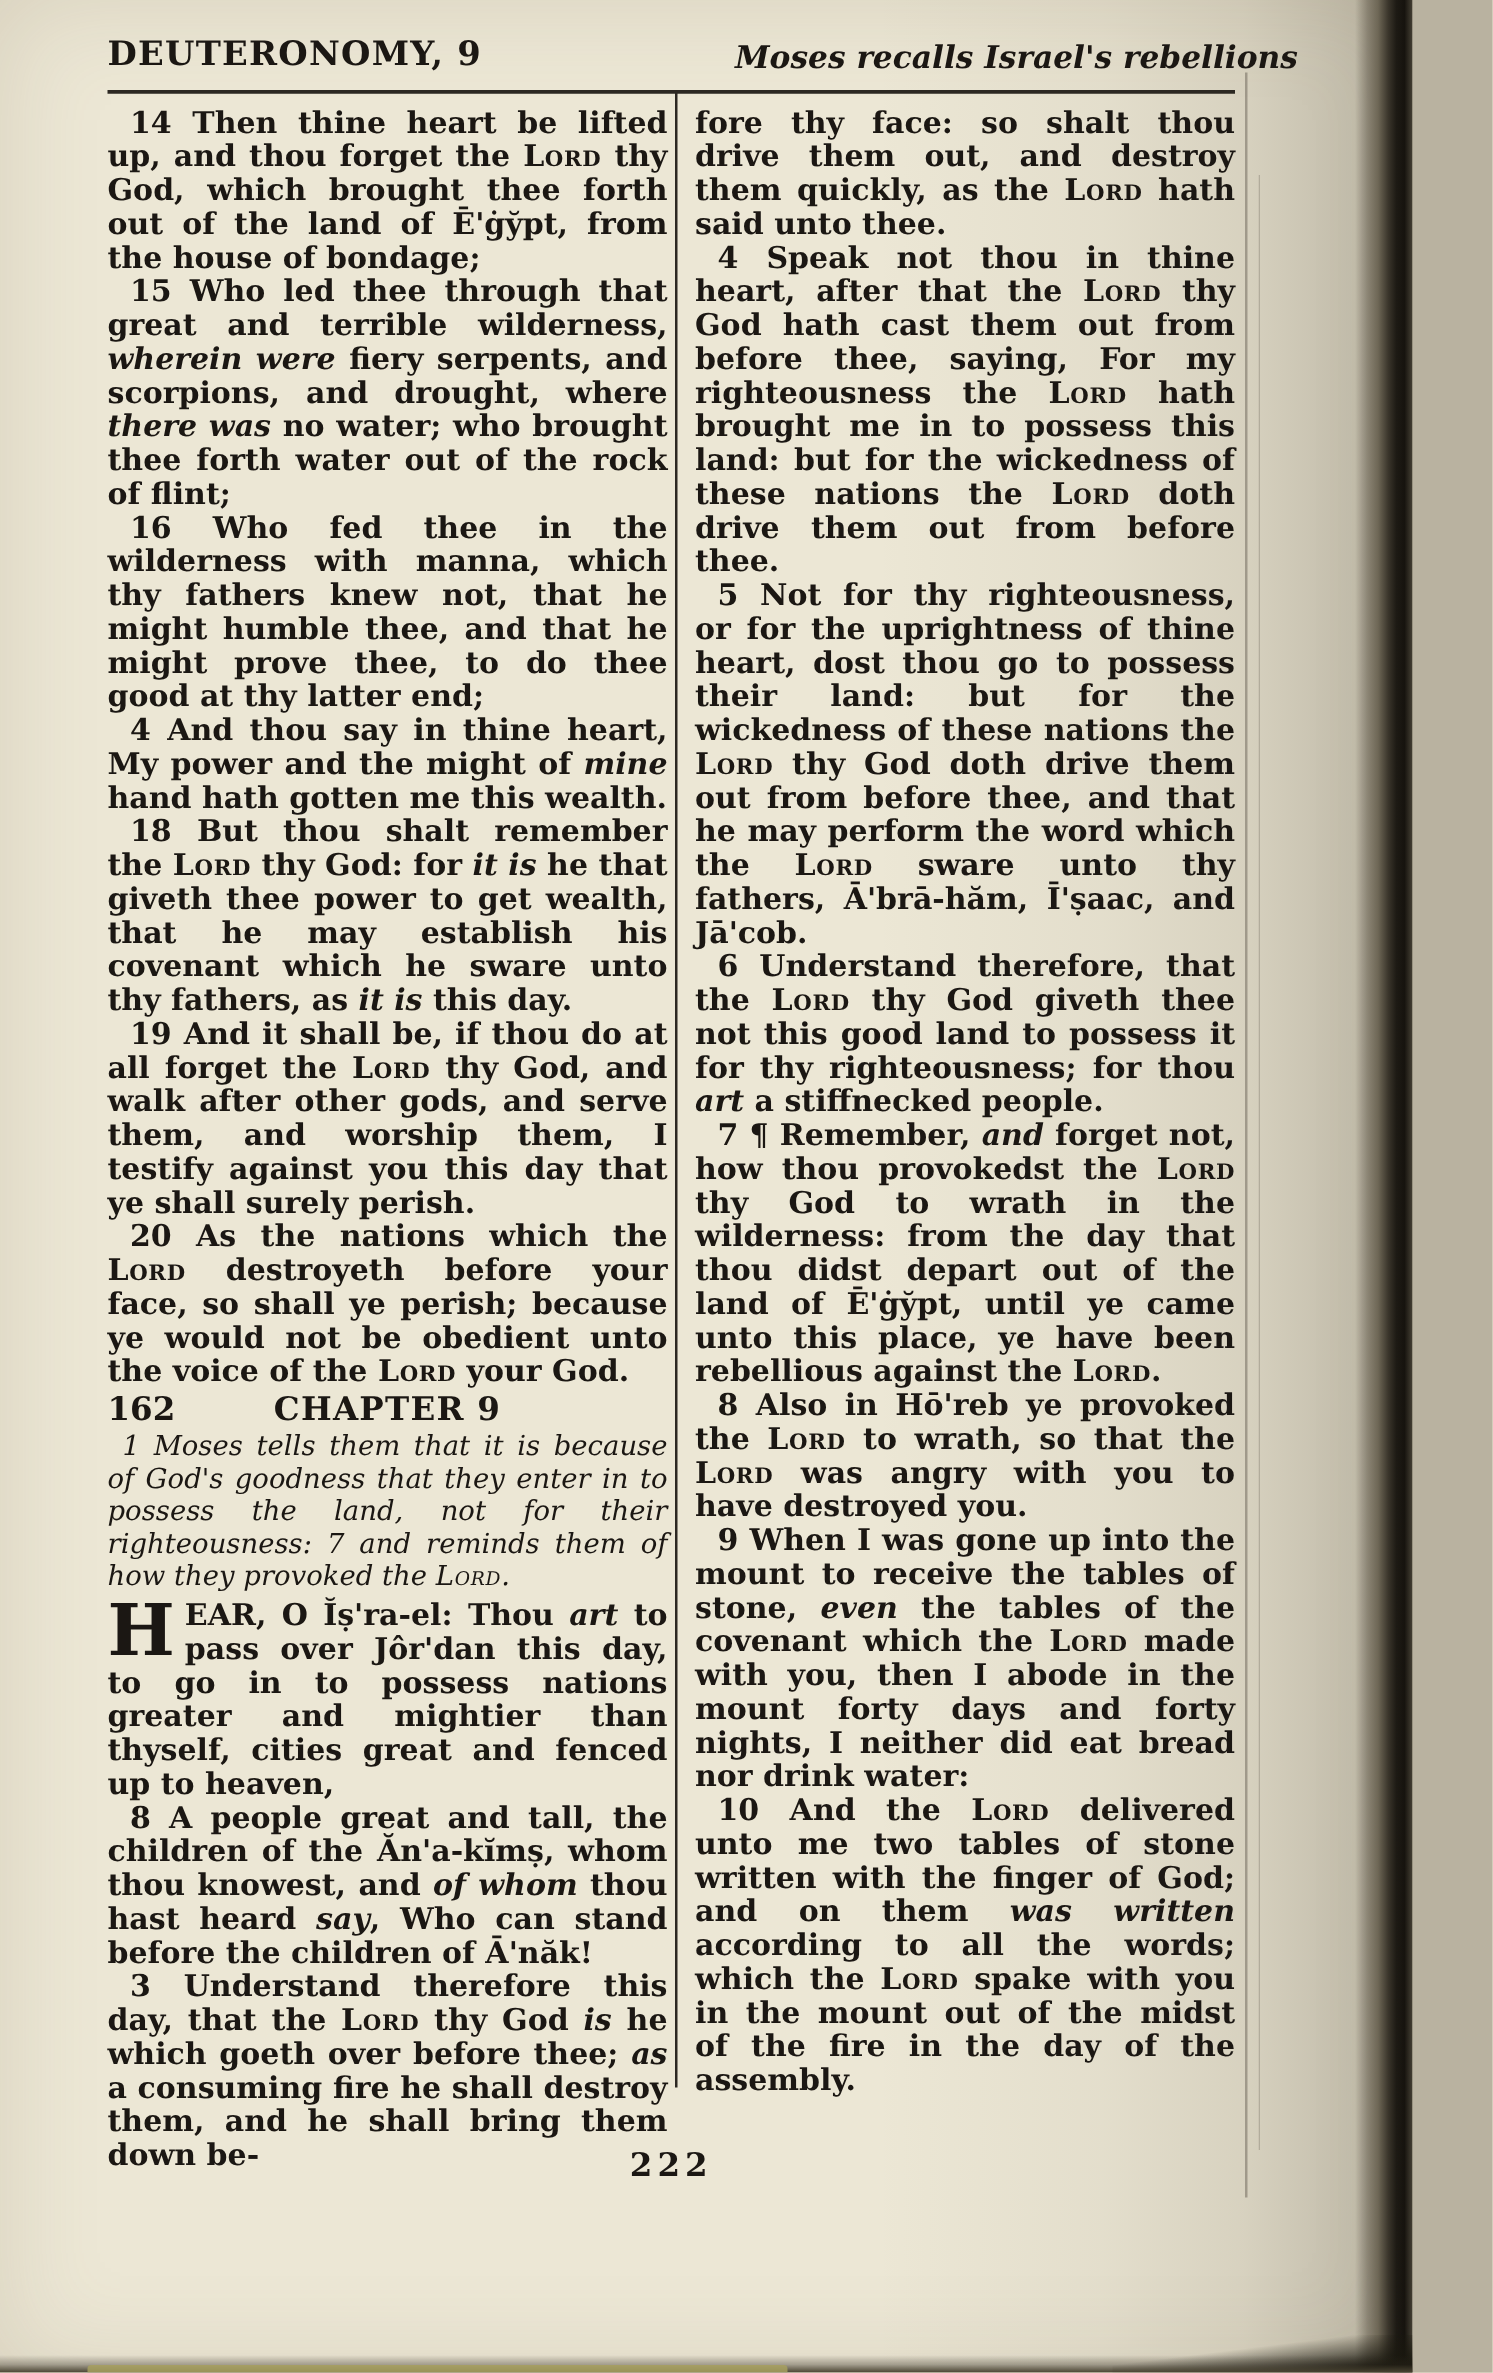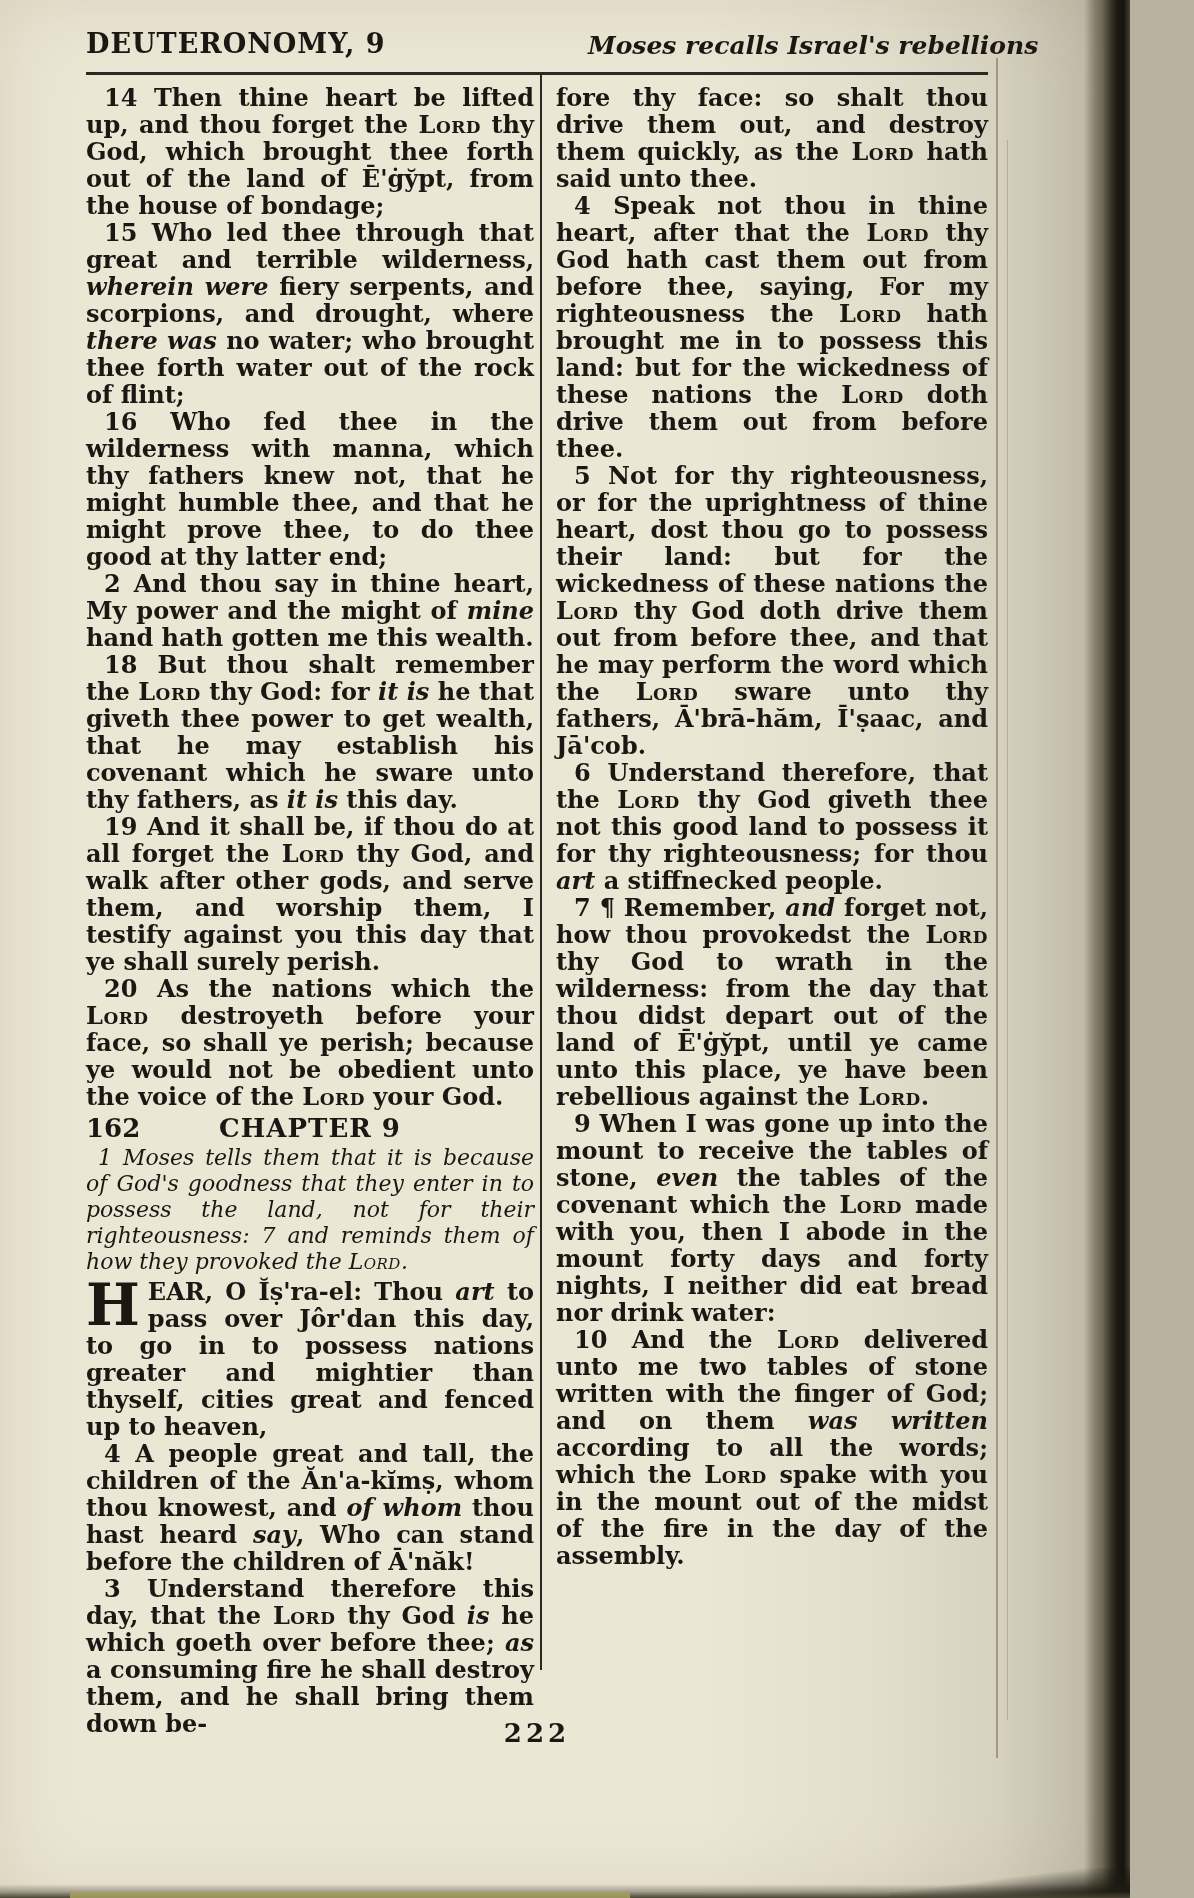--- a/index.html
+++ b/index.html
@@ -73,36 +73,37 @@
     <div class="header-right">Moses recalls Israel's rebellions</div>
   </div>
 
   <div class="header-rule"></div>
   <div class="col-divider"></div>
 
   <div class="column left">
       <p class="verse"><span>14 Then thine heart be lifted up, and thou forget the </span><span class="run-sc">Lord</span><span> thy God, which brought thee forth out of the land of Ē'ġy̆pt, from the house of bondage;</span></p>
       <p class="verse"><span>15 Who led thee through that great and terrible wilderness, </span><span class="run-i">wherein were</span><span> fiery serpents, and scorpions, and drought, where </span><span class="run-i">there was</span><span> no water; who brought thee forth water out of the rock of flint;</span></p>
       <p class="verse"><span>16 Who fed thee in the wilderness with manna, which thy fathers knew not, that he might humble thee, and that he might prove thee, to do thee good at thy latter end;</span></p>
-      <p class="verse"><span>2 And thou say in thine heart, My power and the might of </span><span class="run-i">mine</span><span> hand hath gotten me this wealth.</span></p>
+      <p class="verse"><span>4 And thou say in thine heart, My power and the might of </span><span class="run-i">mine</span><span> hand hath gotten me this wealth.</span></p>
       <p class="verse"><span>18 But thou shalt remember the </span><span class="run-sc">Lord</span><span> thy God: for </span><span class="run-i">it is</span><span> he that giveth thee power to get wealth, that he may establish his covenant which he sware unto thy fathers, as </span><span class="run-i">it is</span><span> this day.</span></p>
       <p class="verse"><span>19 And it shall be, if thou do at all forget the </span><span class="run-sc">Lord</span><span> thy God, and walk after other gods, and serve them, and worship them, I testify against you this day that ye shall surely perish.</span></p>
       <p class="verse"><span>20 As the nations which the </span><span class="run-sc">Lord</span><span> destroyeth before your face, so shall ye perish; because ye would not be obedient unto the voice of the </span><span class="run-sc">Lord</span><span> your God.</span></p>
       <div class="chapter-row"><span class="chapter-margin-number">162</span><span>CHAPTER 9</span></div>
       <p class="summary"><span class="run-i">1 Moses tells them that it is because of God's goodness that they enter in to possess the land, not for their righteousness: 7 and reminds them of how they provoked the </span><span class="run-isc">Lord</span><span class="run-i">.</span></p>
       <p class="dropcap-verse"><span class="dropcap">H</span><span>EAR, O Ĭṣ'ra-el: Thou </span><span class="run-i">art</span><span> to pass over Jôr'dan this day, to go in to possess nations greater and mightier than thyself, cities great and fenced up to heaven,</span></p>
-      <p class="verse"><span>4 A people great and tall, the children of the Ăn'a-kĭmṣ, whom thou knowest, and </span><span class="run-i">of whom</span><span> thou hast heard </span><span class="run-i">say</span><span>, Who can stand before the children of Ā'năk!</span></p>
+      <p class="verse"><span>8 A people great and tall, the children of the Ăn'a-kĭmṣ, whom thou knowest, and </span><span class="run-i">of whom</span><span> thou hast heard </span><span class="run-i">say</span><span>, Who can stand before the children of Ā'năk!</span></p>
       <p class="verse"><span>3 Understand therefore this day, that the </span><span class="run-sc">Lord</span><span> thy God </span><span class="run-i">is</span><span> he which goeth over before thee; </span><span class="run-i">as</span><span> a consuming fire he shall destroy them, and he shall bring them down be-</span></p>
     </div>
   <div class="column right">
       <p class="cont"><span>fore thy face: so shalt thou drive them out, and destroy them quickly, as the </span><span class="run-sc">Lord</span><span> hath said unto thee.</span></p>
       <p class="verse"><span>4 Speak not thou in thine heart, after that the </span><span class="run-sc">Lord</span><span> thy God hath cast them out from before thee, saying, For my righteousness the </span><span class="run-sc">Lord</span><span> hath brought me in to possess this land: but for the wickedness of these nations the </span><span class="run-sc">Lord</span><span> doth drive them out from before thee.</span></p>
       <p class="verse"><span>5 Not for thy righteousness, or for the uprightness of thine heart, dost thou go to possess their land: but for the wickedness of these nations the </span><span class="run-sc">Lord</span><span> thy God doth drive them out from before thee, and that he may perform the word which the </span><span class="run-sc">Lord</span><span> sware unto thy fathers, Ā'brā-hăm, Ī'ṣaac, and Jā'cob.</span></p>
       <p class="verse"><span>6 Understand therefore, that the </span><span class="run-sc">Lord</span><span> thy God giveth thee not this good land to possess it for thy righteousness; for thou </span><span class="run-i">art</span><span> a stiffnecked people.</span></p>
       <p class="verse"><span>7 ¶ Remember, </span><span class="run-i">and</span><span> forget not, how thou provokedst the </span><span class="run-sc">Lord</span><span> thy God to wrath in the wilderness: from the day that thou didst depart out of the land of Ē'ġy̆pt, until ye came unto this place, ye have been rebellious against the </span><span class="run-sc">Lord</span><span>.</span></p>
+      <p class="verse"><span>8 Also in Hō'reb ye provoked the </span><span class="run-sc">Lord</span><span> to wrath, so that the </span><span class="run-sc">Lord</span><span> was angry with you to have destroyed you.</span></p>
       <p class="verse"><span>9 When I was gone up into the mount to receive the tables of stone, </span><span class="run-i">even</span><span> the tables of the covenant which the </span><span class="run-sc">Lord</span><span> made with you, then I abode in the mount forty days and forty nights, I neither did eat bread nor drink water:</span></p>
       <p class="verse"><span>10 And the </span><span class="run-sc">Lord</span><span> delivered unto me two tables of stone written with the finger of God; and on them </span><span class="run-i">was written</span><span> according to all the words; which the </span><span class="run-sc">Lord</span><span> spake with you in the mount out of the midst of the fire in the day of the assembly.</span></p>
     </div>
 
   <div class="page-number">222</div>
 
   <div class="curve-line-1"></div>
   <div class="curve-line-2"></div>
   <div class="edge-right"></div>
   <div class="corner-dark"></div>

